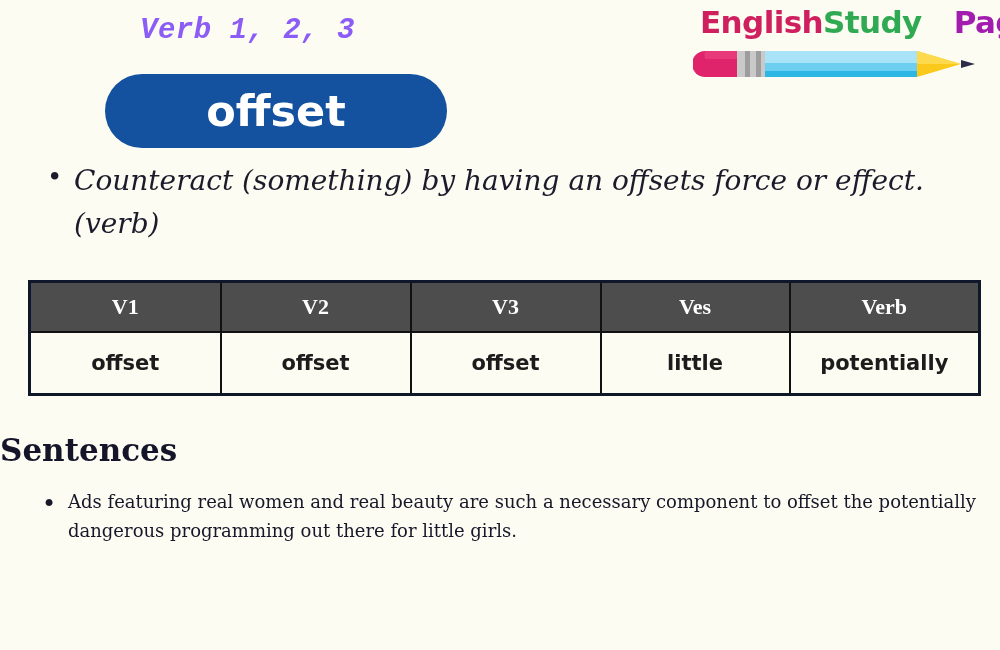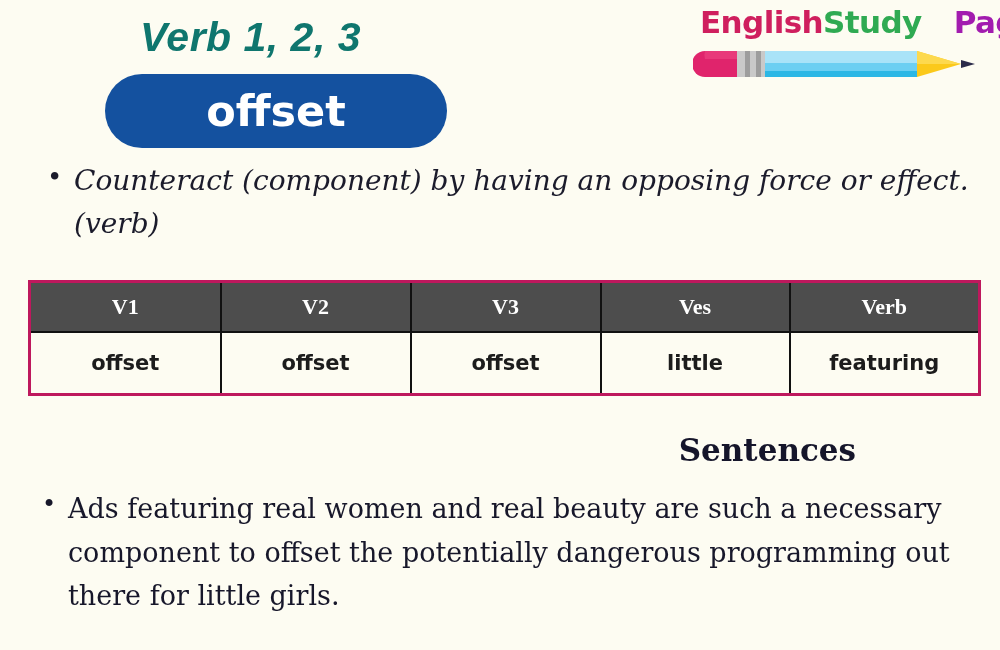--- a/index.html
+++ b/index.html
@@ -18,25 +18,25 @@
   
   .header {
     position: relative;
     height: 160px;
   }
 
   .verb-title {
     position: absolute;
     left: 140px;
     top: 14px;
-    font-family: Liberation Sans, sans-serif;
+    font-family: Liberation Mono, monospace;
     font-style: italic;
     font-weight: bold;
-    font-size: 41px;
-    color: #0f766e;
+    font-size: 29px;
+    color: #8b5cf6;
     letter-spacing: 0.5px;
     white-space: nowrap;
   }
 
   .word-pill {
     position: absolute;
     left: 105px;
     top: 74px;
     width: 342px;
     height: 74px;
@@ -111,21 +111,21 @@
   }
 
   
   .forms-table {
     position: absolute;
     left: 28px;
     top: 280px;
     width: 950px;
     border-collapse: collapse;
     table-layout: fixed;
-    border: 3px solid #be185d;
+    border: 3px solid #0f172a;
   }
   .forms-table th,
   .forms-table td {
     border: 2px solid #111111;
     text-align: center;
     font-family: "DejaVu Sans", sans-serif;
   }
   .forms-table th {
     background: #4d4d4d;
     color: #ffffff;
@@ -146,41 +146,41 @@
   .col-v3   { width: 190px; }
   .col-ves  { width: 189px; }
   .col-ving { width: 190px; }
 
   
   .sentences-heading {
     position: absolute;
     top: 432px;
     left: 0;
     width: 856px;
-    text-align: right;
+    text-align: left;
     font-family: "DejaVu Serif", serif;
     font-weight: bold;
     font-size: 31px;
     color: #15152a;
   }
 
   .sentences-list {
     position: absolute;
     top: 487px;
     left: 0;
     width: 1000px;
     margin: 0;
     padding: 0 24px 0 68px;
     box-sizing: border-box;
     list-style: none;
   }
   .sentence-item {
     position: relative;
     font-family: "DejaVu Serif", serif;
-    font-size: 27px;
+    font-size: 18px;
     line-height: 1.62;
     color: #17172a;
   }
   .sentence-item::before {
     content: "\2022";
     position: absolute;
     left: -26px;
     top: -2px;
     font-size: 24px;
     color: #17172a;
@@ -219,21 +219,21 @@
         <path d="M224 4 L268 17 L224 30 Z" fill="#fbc91b"></path>
         <path d="M224 4 L268 17 L224 17 Z" fill="#fdd94e"></path>
 
         <path d="M268 13 L282 17 L268 21 Z" fill="#2b2b4a"></path>
       </svg>
     </div>
   </div>
 </div>
 
 <ul class="definition-list">
-  <li class="definition-item">Counteract (component) by having an opposing force or effect.(verb)</li>
+  <li class="definition-item">Counteract (something) by having an offsets force or effect.(verb)</li>
 </ul>
 
 <table class="forms-table">
   <colgroup>
     <col class="col-v1">
       <col class="col-v2">
       <col class="col-v3">
       <col class="col-ves">
       <col class="col-ving">
   </colgroup>
@@ -245,21 +245,21 @@
       <th>Ves</th>
       <th>Verb</th>
     </tr>
   </thead>
   <tbody>
     <tr>
       <td>offset</td>
       <td>offset</td>
       <td>offset</td>
       <td>little</td>
-      <td>featuring</td>
+      <td>potentially</td>
     </tr>
   </tbody>
 </table>
 
 <div class="sentences-heading">Sentences</div>
 
 <ul class="sentences-list">
   <li class="sentence-item">Ads featuring real women and real beauty are such a necessary component to offset the potentially dangerous programming out there for little girls.</li>
 </ul>
 

